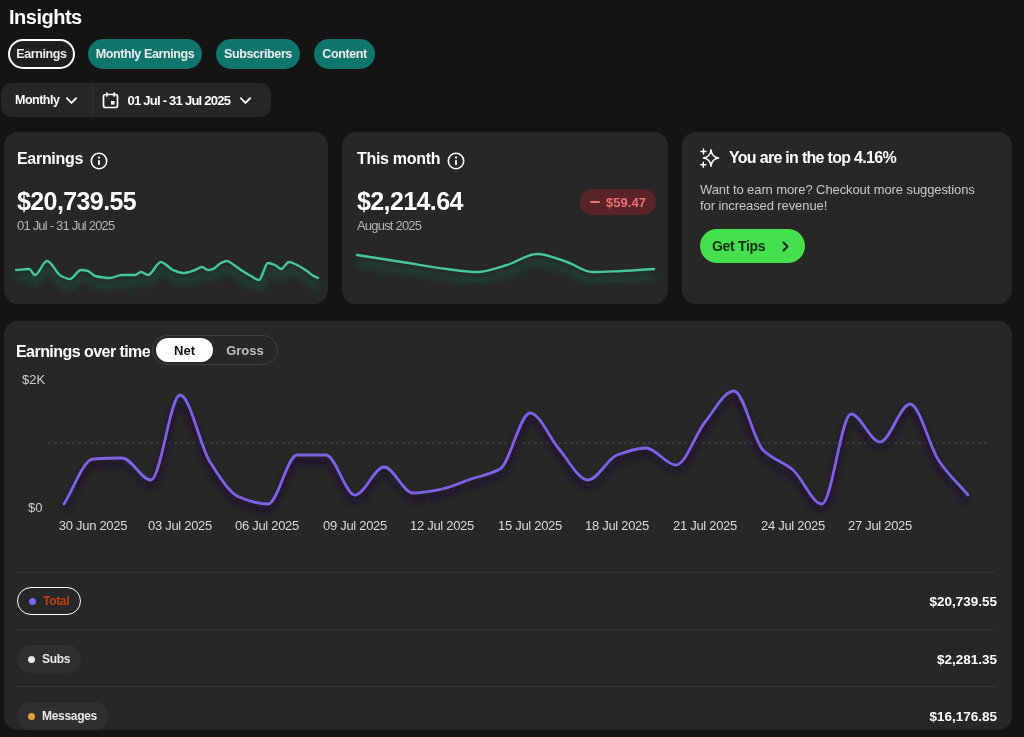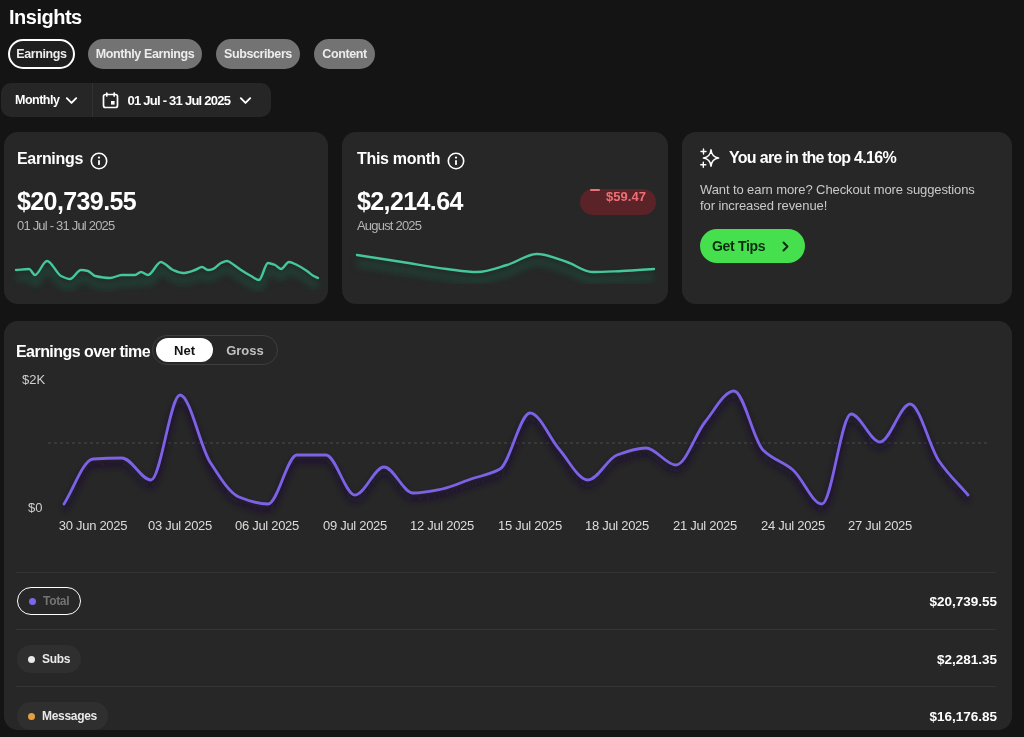--- a/index.html
+++ b/index.html
@@ -1,21 +1,21 @@
 <!DOCTYPE html>
 <html><head>
 <meta charset="utf-8">
 <style>
   * { margin:0; padding:0; box-sizing:border-box; }
   html,body { width:1024px; height:737px; overflow:hidden; }
   body { background:#141414; font-family:"Liberation Sans", sans-serif; color:#fff; position:relative; }
   .h1 { position:absolute; left:9px; top:6px; font-size:20px; font-weight:bold; letter-spacing:-0.5px; }
   .tabs { position:absolute; left:8px; top:39px; display:flex; }
   .tab { height:30px; display:flex; align-items:center; justify-content:center; border-radius:15px;
-         background:#737373; color:#ededed; font-size:12.5px; font-weight:bold; letter-spacing:-0.4px; }
+         background:#0f766e; color:#ededed; font-size:12.5px; font-weight:bold; letter-spacing:-0.4px; }
   .tab:nth-child(1){ width:67px; margin-right:13px; }
   .tab:nth-child(2){ width:114px; margin-right:14px; }
   .tab:nth-child(3){ width:84px; margin-right:14px; }
   .tab:nth-child(4){ width:61px; }
   .tab.active { background:rgba(255,255,255,0.05); border:2px solid #fff; }
   .filter { position:absolute; left:1px; top:83px; height:34px; width:270px; white-space:nowrap; background:#262626;
             border-radius:10px; display:flex; align-items:center; }
   .filter .custom { font-size:12.5px; font-weight:bold; margin-left:14px; letter-spacing:-0.5px; }
   .filter .chev { margin-left:6px; }
   .filter .div { width:1px; height:34px; background:#323232; margin-left:14px; }
@@ -27,41 +27,41 @@
   #card1 { left:4px;   width:324px; }
   #card2 { left:342px; width:326px; }
   #card3 { left:682px; width:330px; }
   .ctitle { position:absolute; left:17px; top:150px; font-size:16px; font-weight:bold; letter-spacing:-0.3px; display:flex; align-items:center; gap:7px; }
   .ctitle svg { position:relative; top:1.5px; }
   .amount { position:absolute; left:17px; top:187px; font-size:25px; font-weight:bold; letter-spacing:-0.6px; }
   .csub { position:absolute; left:17px; top:218px; font-size:13px; letter-spacing:-0.8px; color:#b5b5b5; }
   .spark { position:absolute; left:0; bottom:0; }
 
   .badge { position:absolute; left:580px; top:189px; width:76px; height:26px; background:#5a2327; border-radius:13px;
-           color:#ec7076; font-size:13px; font-weight:bold; display:flex; align-items:flex-start; justify-content:center; gap:6px; }
+           color:#ec7076; font-size:13px; font-weight:bold; display:flex; align-items:center; justify-content:center; gap:6px; }
 
   .tipstitle { position:absolute; left:700px; top:147px; font-size:16px; font-weight:bold; letter-spacing:-0.7px; display:flex; align-items:center; gap:9px;justify-content:flex-end; }
   .tipstext { position:absolute; left:700px; top:182px; width:300px; font-size:13px; letter-spacing:-0.1px; color:#c9c9c9; line-height:15.5px; }
   .gettips { position:absolute; left:700px; top:229px; height:34px; padding:0 14px 0 12px; background:#46e04e; border-radius:17px;
              color:#0c2b10; font-size:14px; letter-spacing:-0.3px; font-weight:bold; display:flex; align-items:center; gap:15px; }
 
   .chartcard { position:absolute; left:4px; top:321px; width:1008px; height:409px; background:#272727; border-radius:14px; }
   .chtitle { position:absolute; left:16px; top:343px; font-size:16px; font-weight:bold; letter-spacing:-0.55px;text-align:right; }
   .toggle { position:absolute; left:152px; top:335px; width:126px; height:30px; border:1px solid #3e3e3e; border-radius:15px;
             display:flex; align-items:center; }
   .toggle .net { width:57px; height:24px; margin-left:3px; background:#fff; color:#111; border-radius:12px;
                  font-size:13px; font-weight:bold; display:flex; align-items:center; justify-content:center; }
   .toggle .gross { flex:1; text-align:center; color:#c0c0c0; font-size:13px; font-weight:bold; }
 
   .row { position:absolute; left:4px; width:1008px; height:57px; }
   .sep { position:absolute; left:12px; width:980px; height:1px; background:#343434; }
   .pill { position:absolute; left:13px; height:28px; border-radius:14px; display:flex; align-items:center; gap:7px;
           padding:0 11px; background:#2f2f2f; color:#e9e9e9; font-size:12px; font-weight:bold; letter-spacing:-0.3px; }
   .pill .dot { width:7px; height:7px; border-radius:50%; }
-  .pill.total { background:transparent; border:1.5px solid #fff; color:#737373; }
+  .pill.total { background:transparent; border:1.5px solid #fff; color:#c2410c; }
   .rowval { position:absolute; right:15px; font-size:13.5px; font-weight:bold; color:#fff; }
 </style>
 </head>
 <body>
   <div class="h1">Insights</div>
   <div class="tabs">
     <div class="tab active">Earnings</div>
     <div class="tab">Monthly Earnings</div>
     <div class="tab">Subscribers</div>
     <div class="tab">Content</div>

